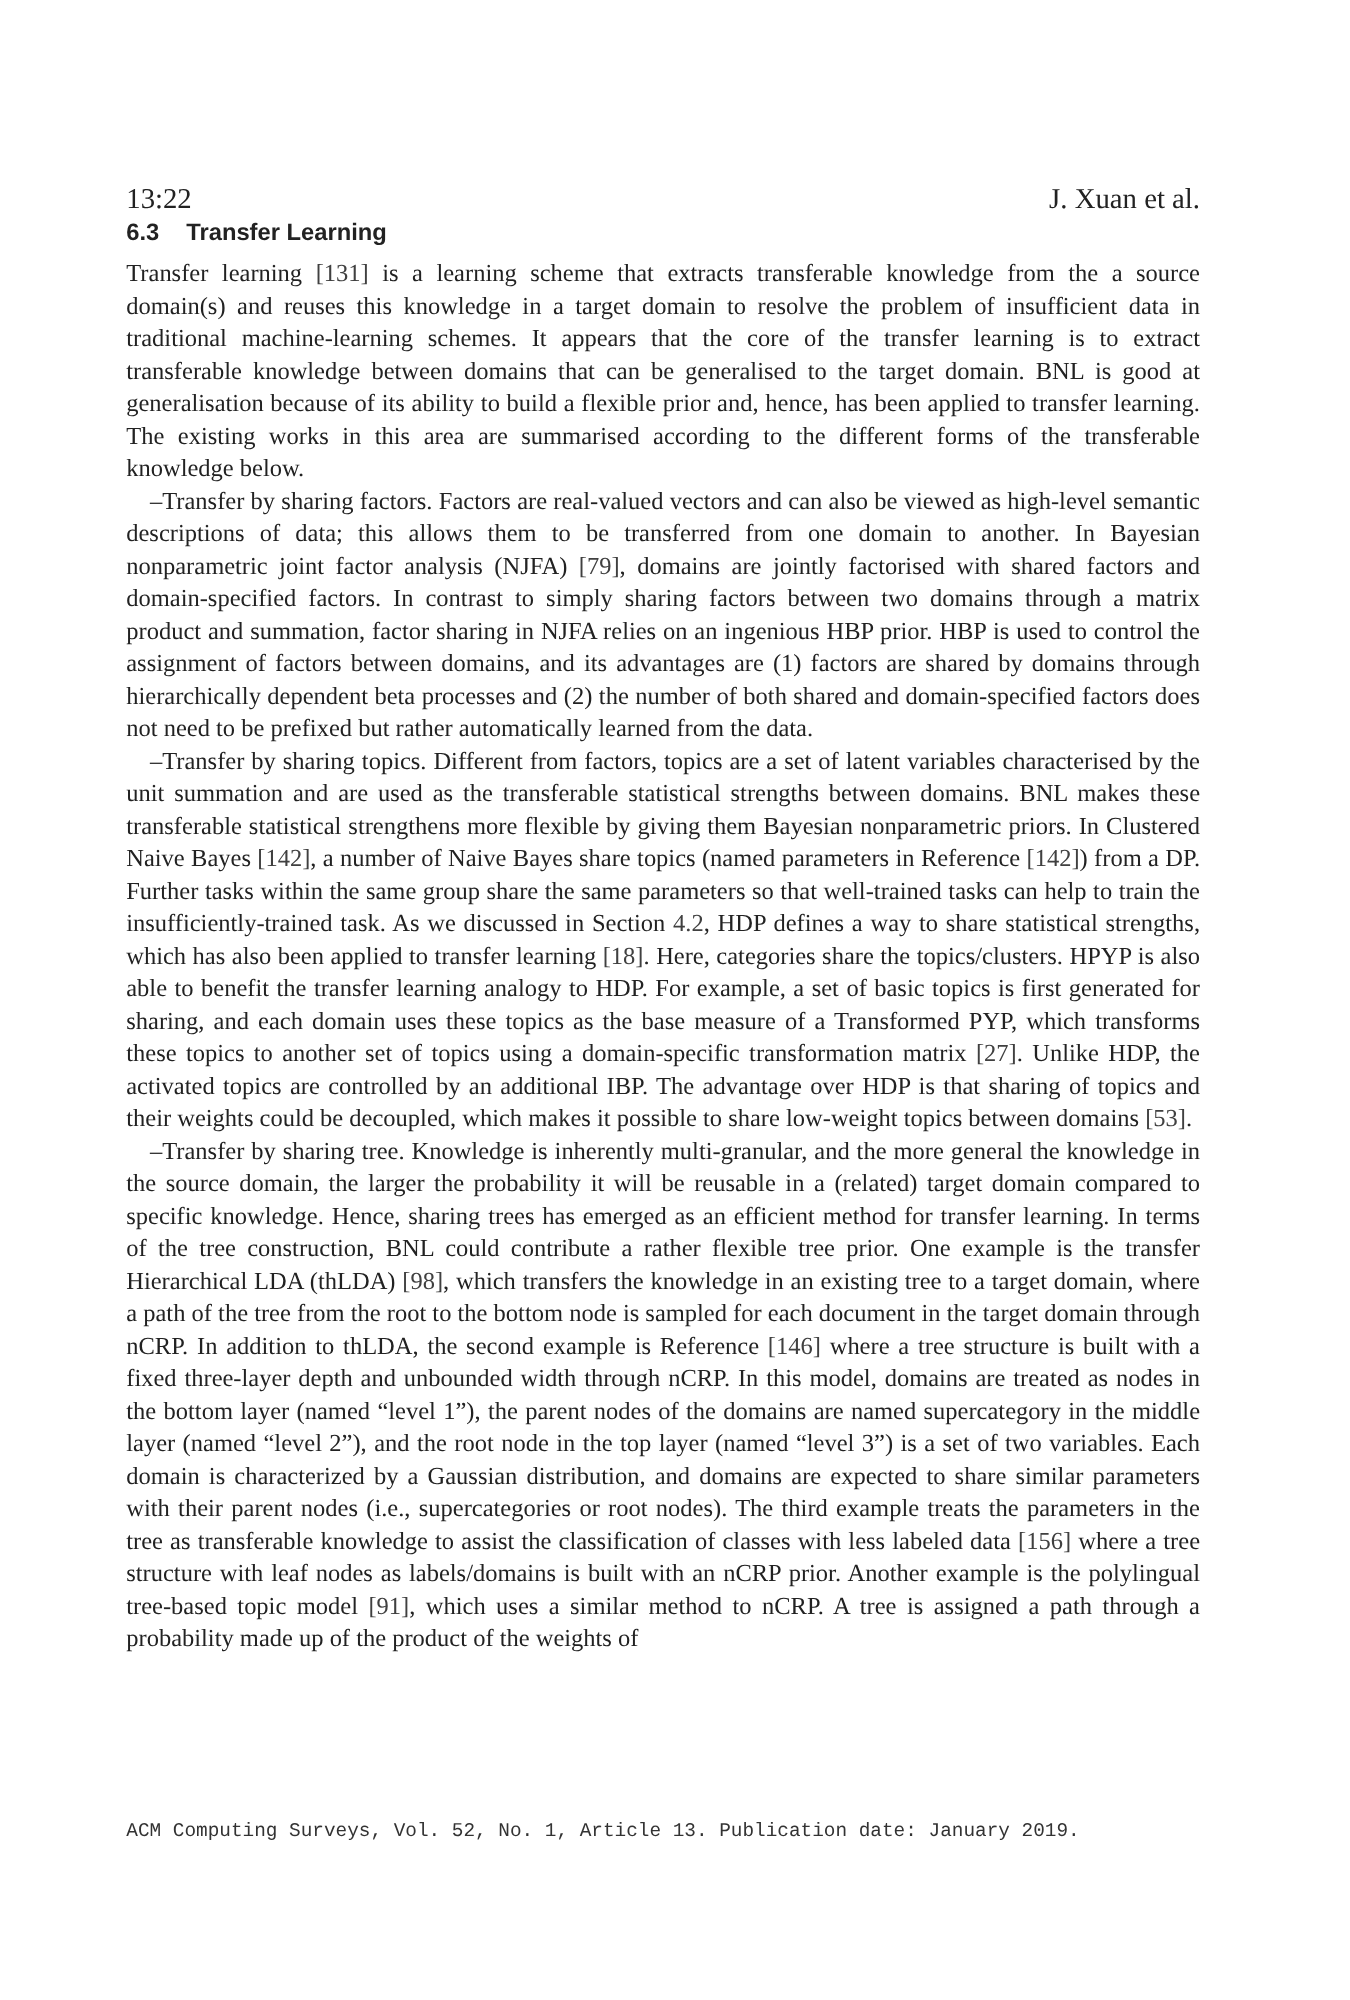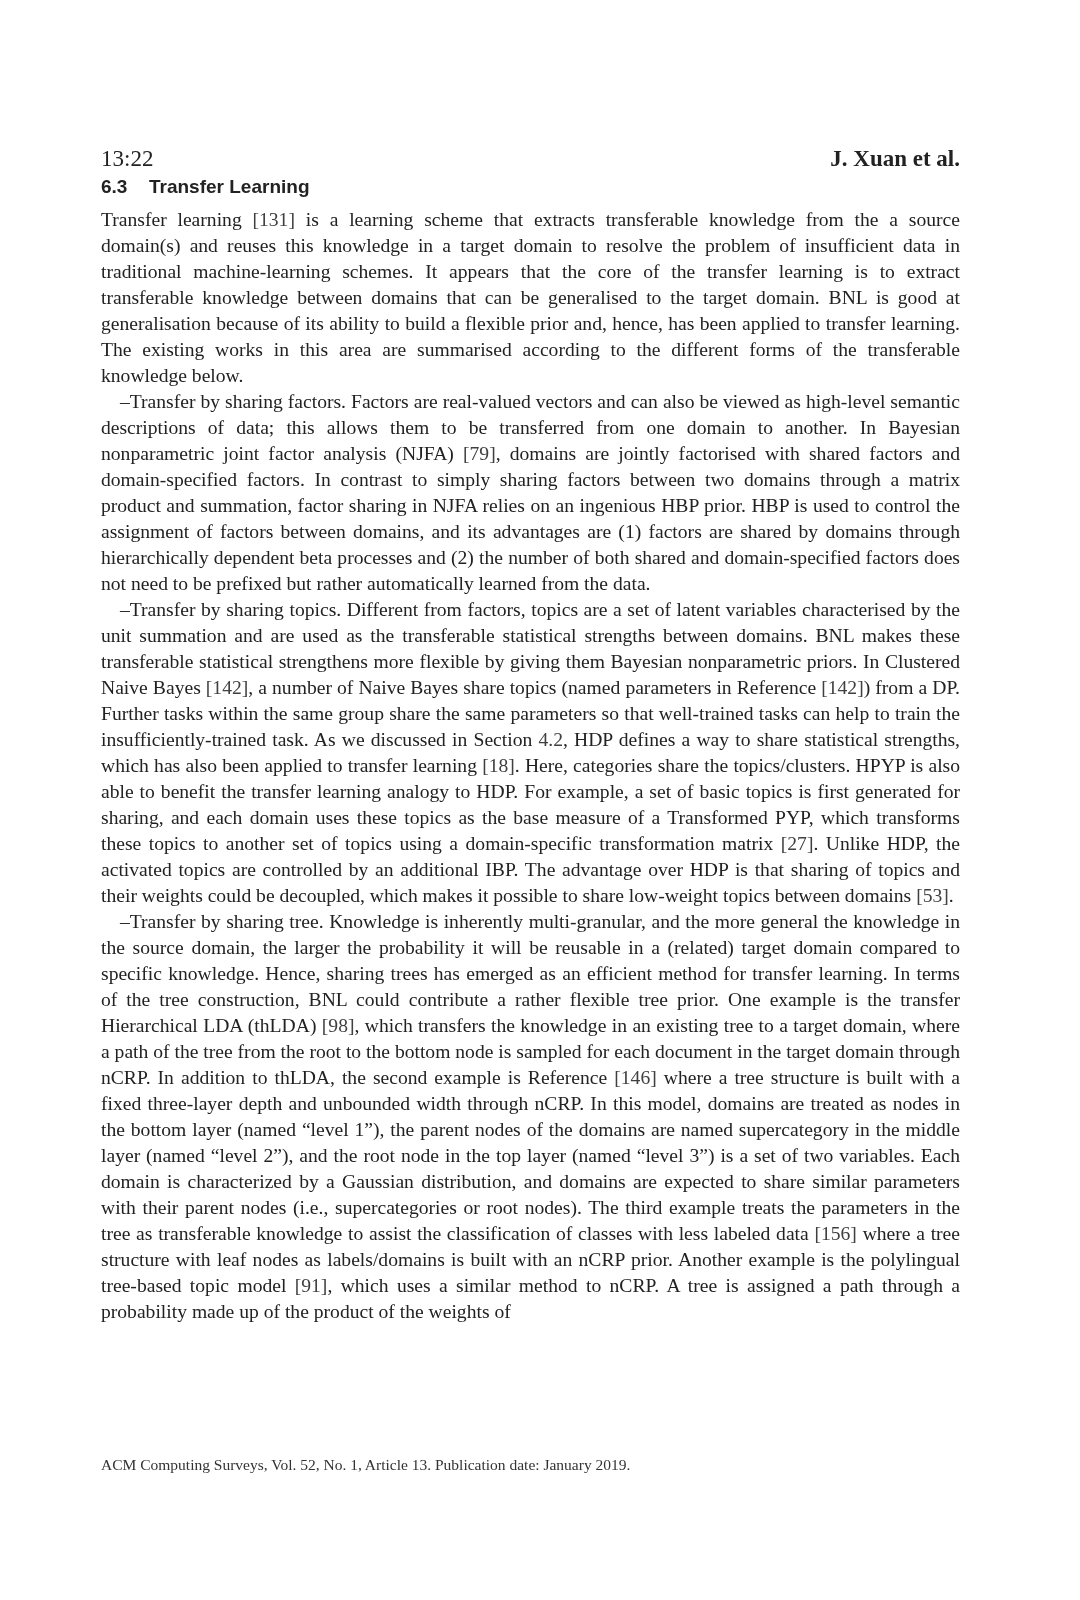--- a/index.html
+++ b/index.html
@@ -1,27 +1,27 @@
 <!DOCTYPE html>
 <html><head>
 <meta charset="utf-8">
 <style>
   html, body { margin: 0; padding: 0; background: #ffffff; }
   body { width: 1080px; height: 1600px; position: relative; overflow: hidden; color: #222222; font-family: "Liberation Serif", "DejaVu Serif", serif; }
   .header { position: absolute; top: 103px; left: 101px; width: 859px; height: 24px; font-size: 23px; margin-top: 43px; }
   .header .page-no { position: absolute; left: 0; top: 0; }
-  .header .authors { position: absolute; right: 0; top: 0; font-weight: bold; }
+  .header .authors { position: absolute; right: 0; top: 0; }
   .section-title { position: absolute; top: 176px; left: 101px; font-family: "Liberation Sans", "DejaVu Sans", sans-serif; font-weight: bold; font-size: 19px; color: #222; }
   .section-title .num { display: inline-block; width: 48px; }
   .body { position: absolute; top: 207px; left: 101px; width: 859px; font-size: 19.6px; line-height: 26px; text-align: justify; hyphens: manual; }
   .body p { margin: 0; }
   .body p.item { text-indent: 19px; }
   .cite { color: #404040; }
   .ital { }
-  .footer { position: absolute; top: 1456px; left: 101px; font-size: 15.5px; color: #333; }
+  .footer { position: absolute; top: 1456px; left: 101px; font-size: 15.5px; color: #333; font-family: Liberation Mono, monospace; }
 </style>
 </head>
 <body>
 
 <div class="header">
   <span class="page-no">13:22</span>
   <span class="authors">J. Xuan et al.</span>
 </div>
 
 <div class="section-title">

